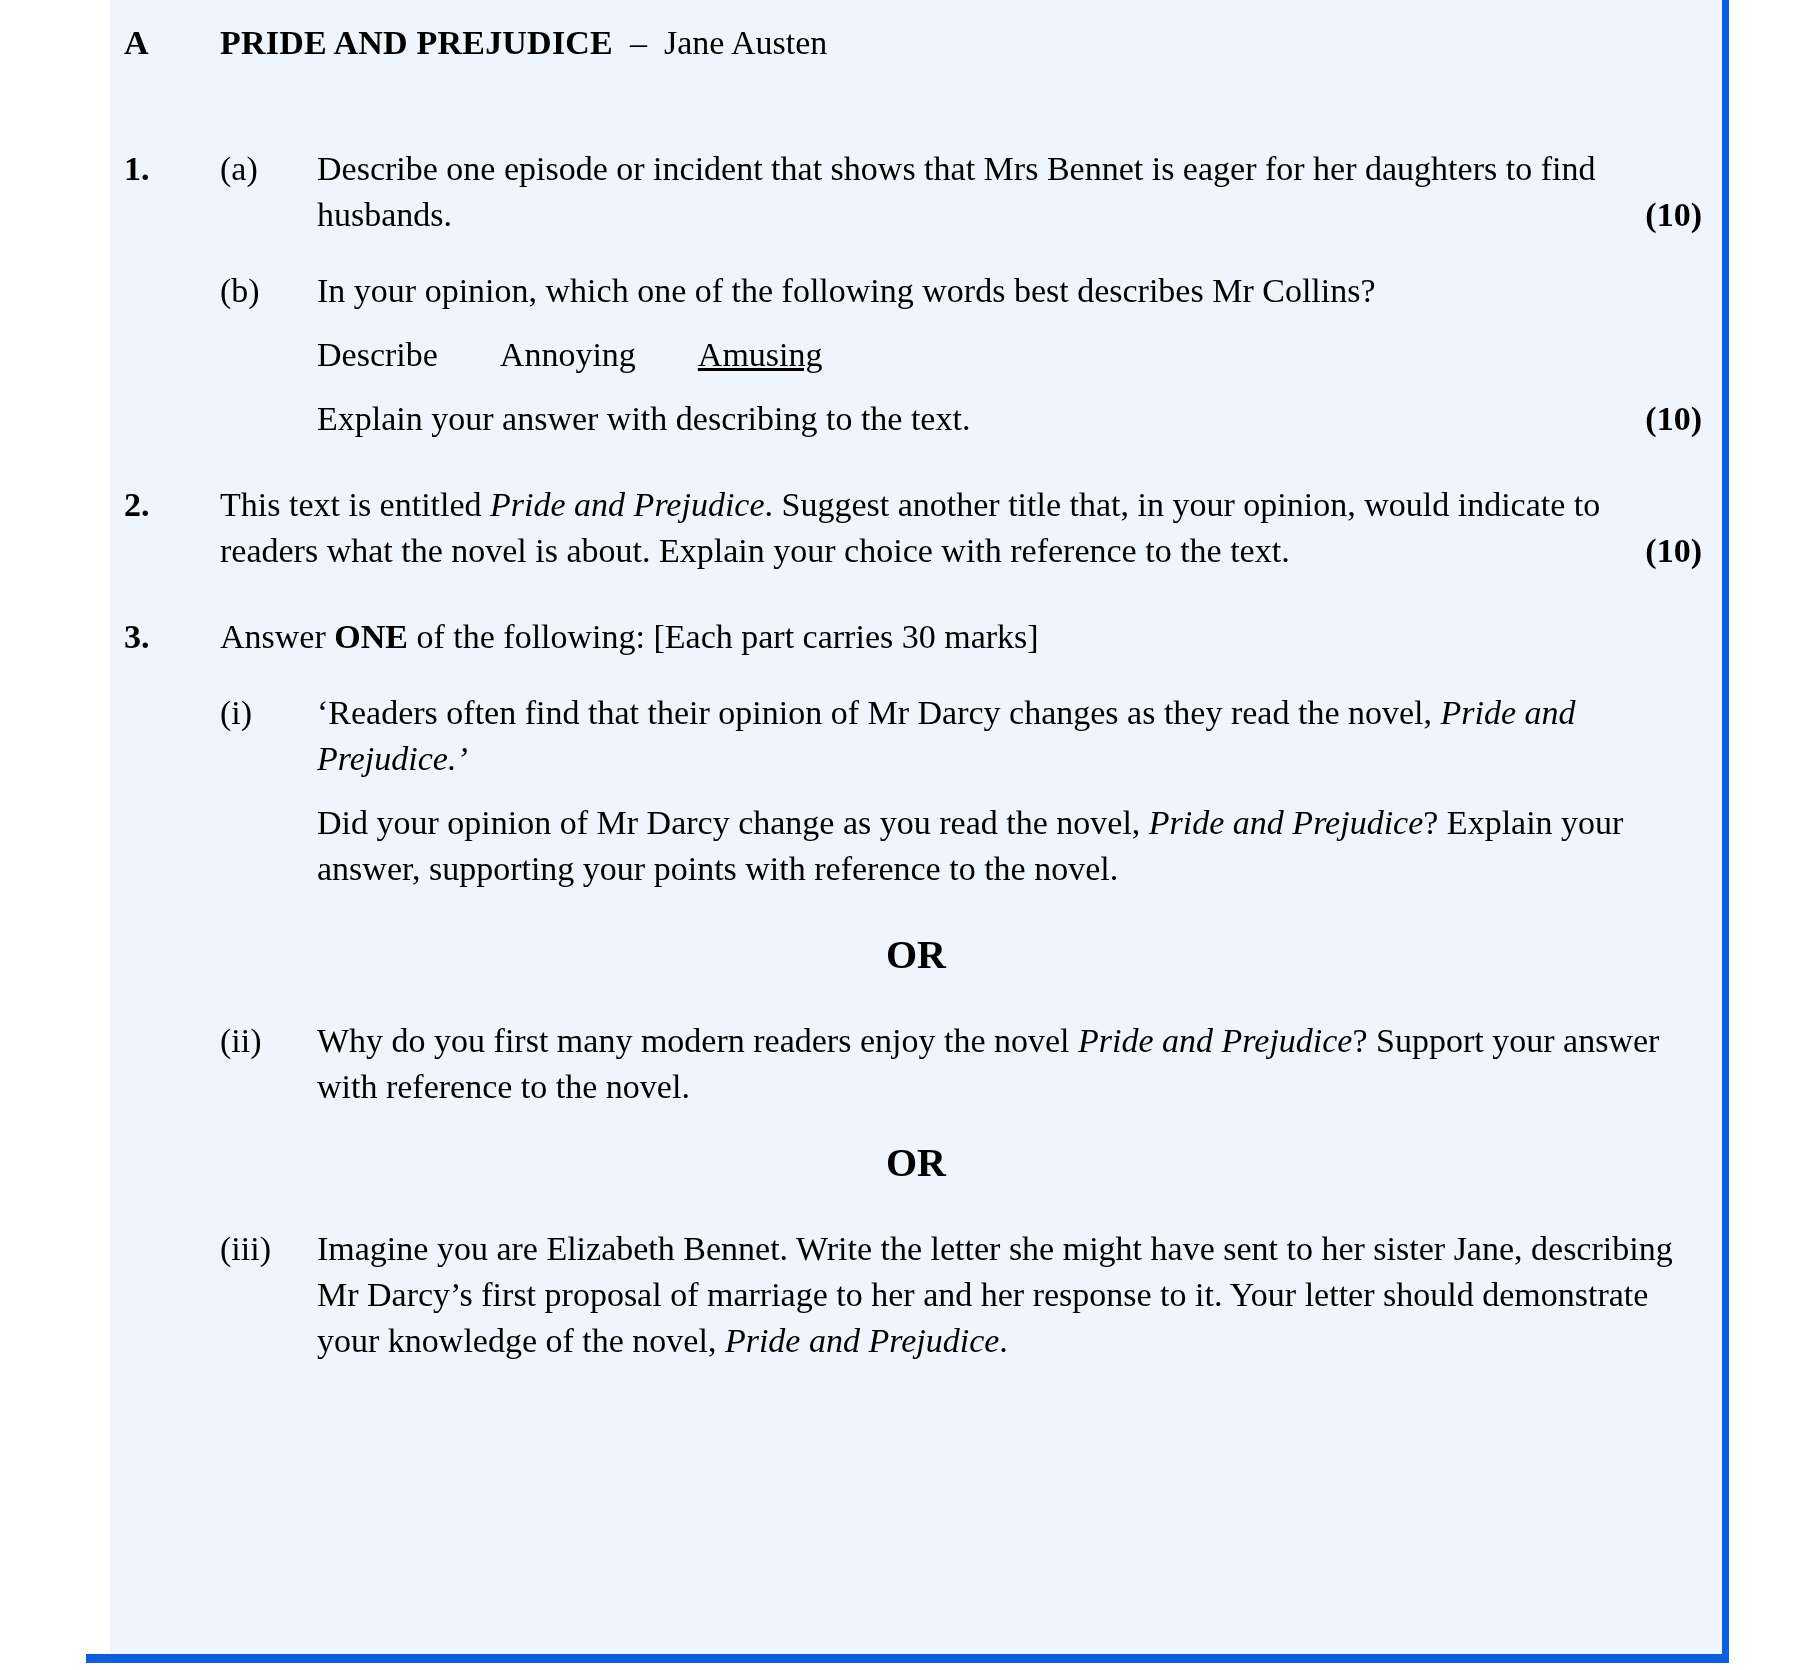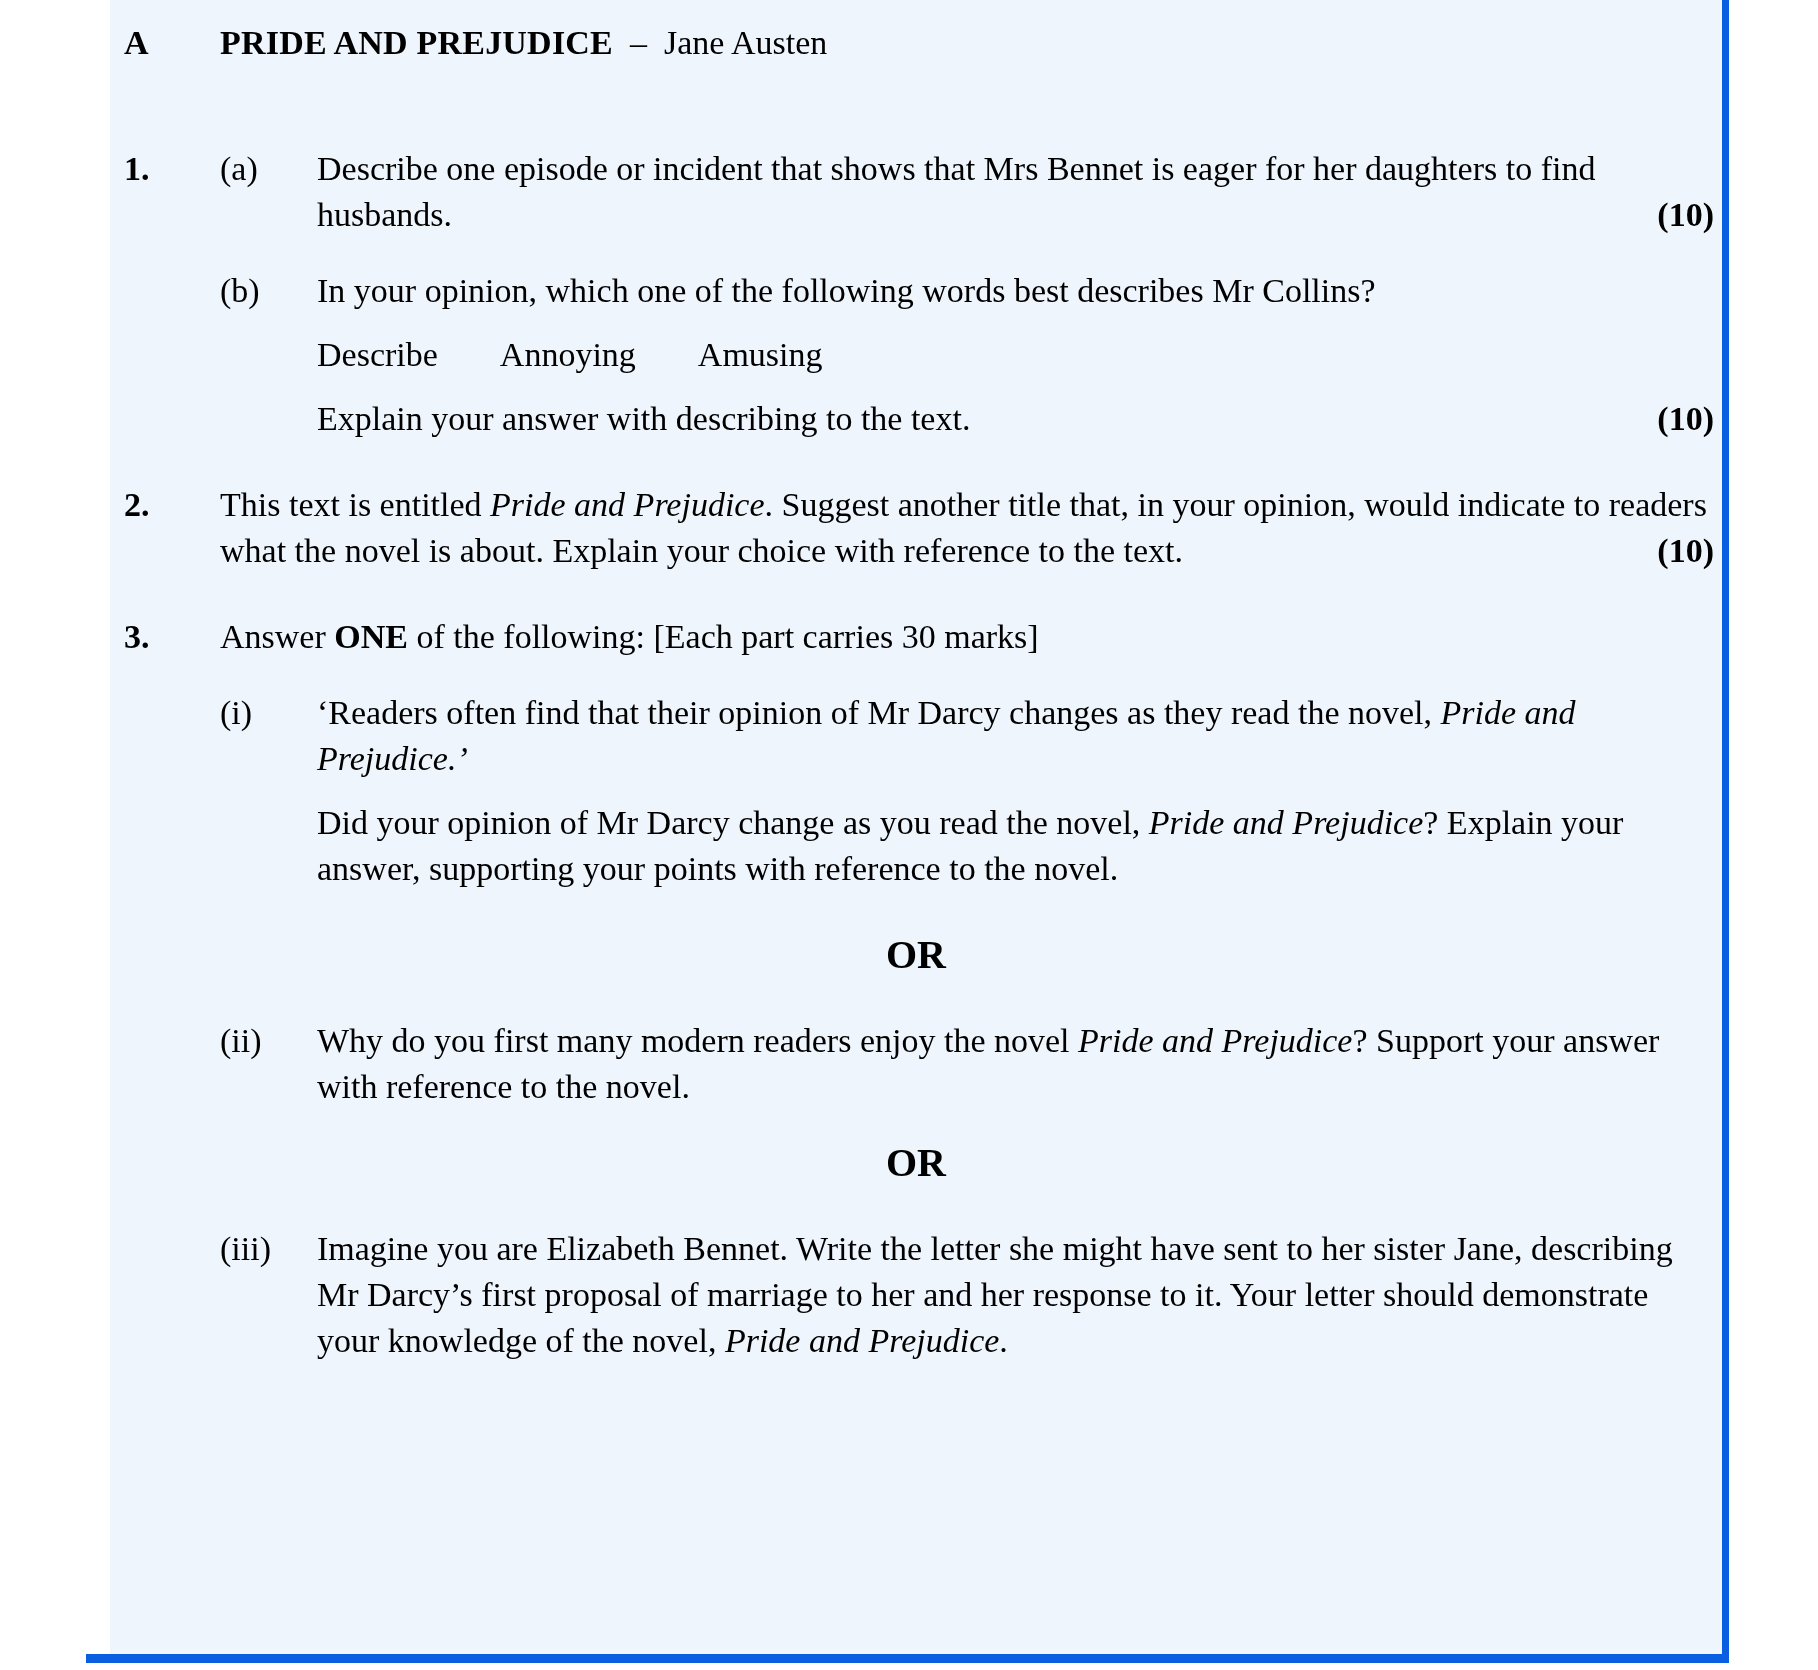--- a/index.html
+++ b/index.html
@@ -76,21 +76,21 @@
   .col-sub {
     flex: 0 0 97px;
     box-sizing: border-box;
     font-size: 34px;
     line-height: 46px;
   }
   .col-body {
     flex: 1 1 auto;
     font-size: 34px;
     line-height: 46px;
-    padding-right: 8px;
+    padding-right: 20px;
     box-sizing: border-box;
   }
 
   .title-row { padding-top: 20px; }
   .title-main {
     font-weight: bold;
     font-size: 34px;
     letter-spacing: 0.2px;
   }
   .title-dash { font-weight: normal; }
@@ -106,21 +106,21 @@
   }
 
   .or-row {
     text-align: center;
     font-weight: bold;
     font-size: 40px;
     line-height: 46px;
   }
 
   .words-line span { margin-right: 62px; }
-  .words-line span:last-child { margin-right: 0; }
+  .words-line span:last-child { margin-right: 0; text-decoration: underline; }
 
   .spacer-sm { height: 18px; }
   .spacer-md { height: 30px; }
   .spacer-lg { height: 40px; }
 </style>
 </head>
 <body>
 
 <div id="paper">
 

